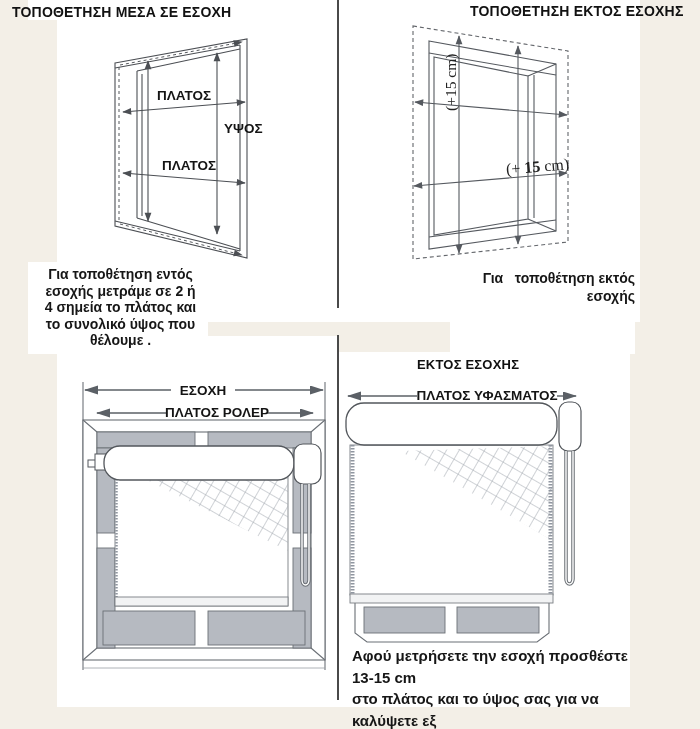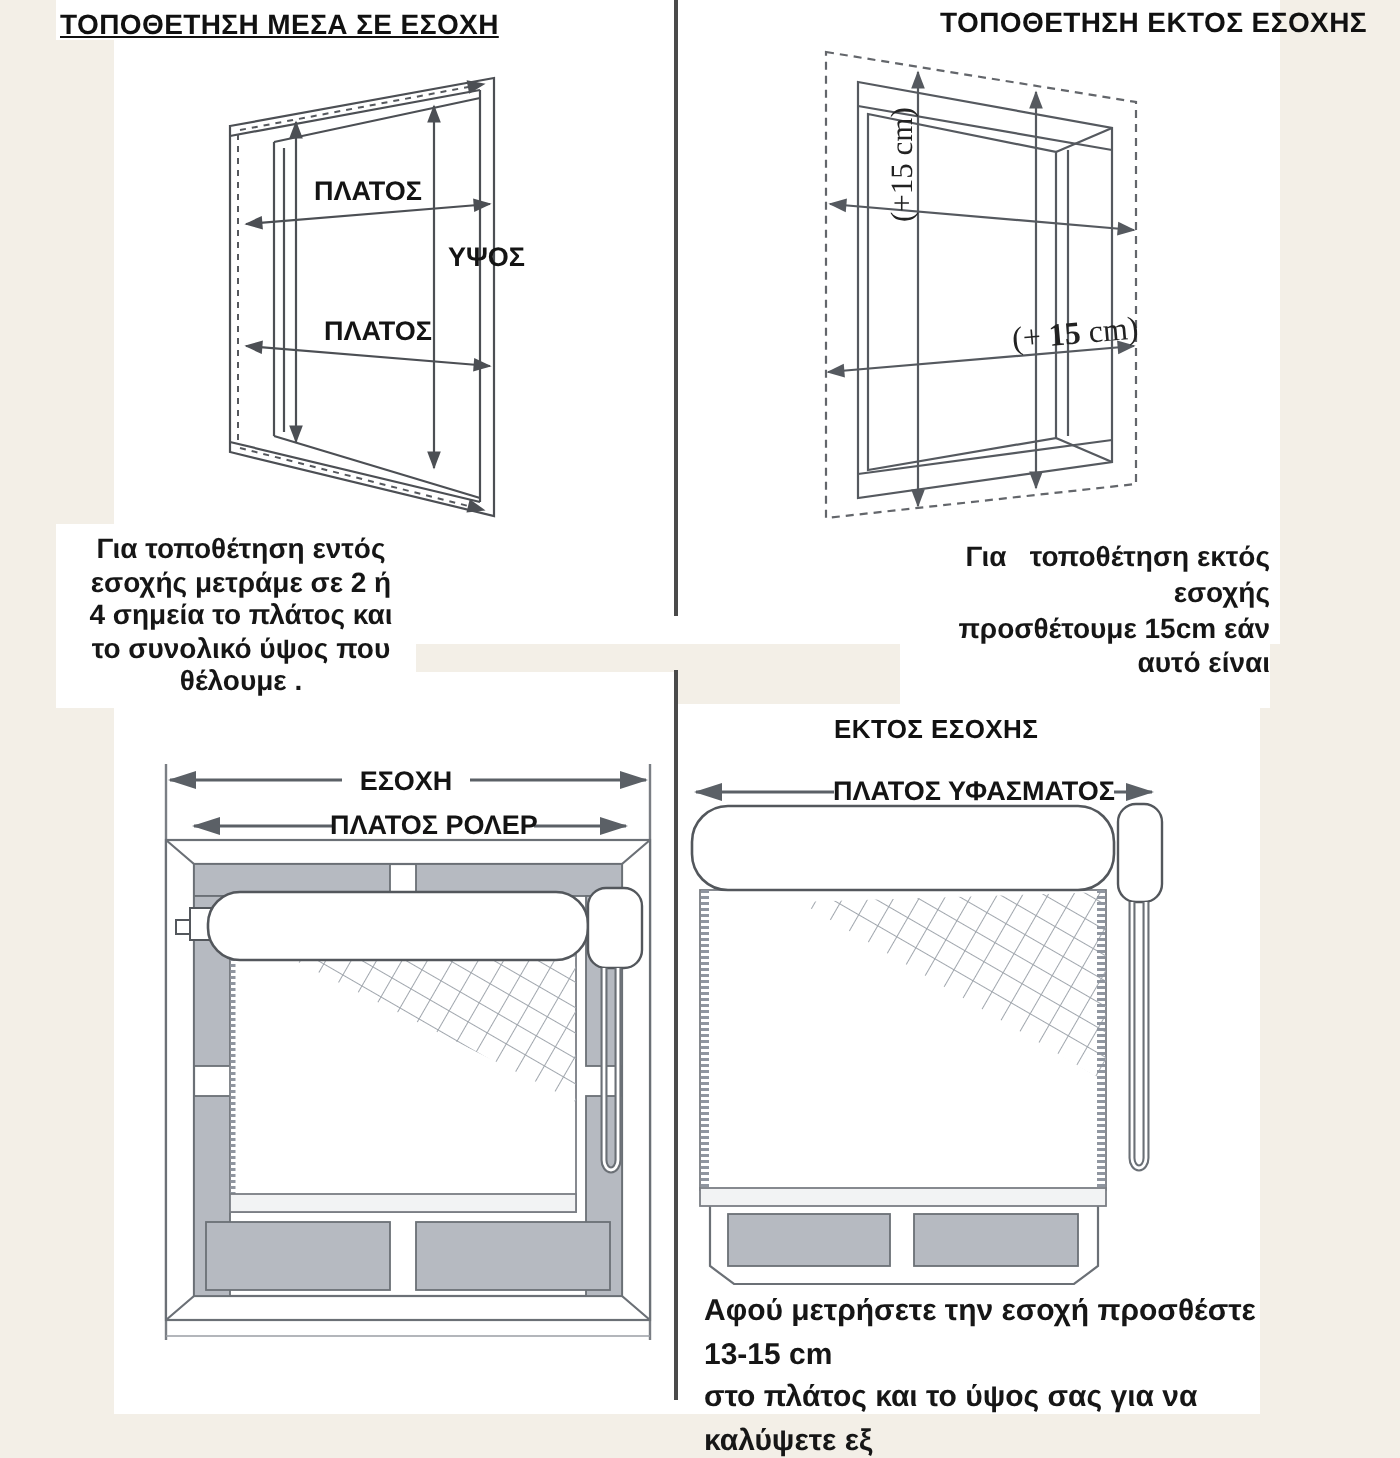--- a/index.html
+++ b/index.html
@@ -42,35 +42,34 @@
 <div class="panel" style="left:337px;top:352px;width:293px;height:355px;"></div>
 
 <div class="band" style="left:0;top:322px;width:700px;height:14px;"></div>
 
 <div class="panel" style="left:28px;top:262px;width:180px;height:92px;"></div>
 <div class="panel" style="left:450px;top:264px;width:185px;height:90px;"></div>
 
 <div class="divider" style="left:337px;top:0;height:308px;"></div>
 <div class="divider" style="left:337px;top:335px;height:365px;"></div>
 
-<div class="doc-title" style="left:30px;top:4px;text-decoration:underline;">ΤΟΠΟΘΕΤΗΣΗ ΜΕΣΑ ΣΕ ΕΣΟΧΗ</div>
+<div class="doc-title" style="left:12px;top:4px;">ΤΟΠΟΘΕΤΗΣΗ ΜΕΣΑ ΣΕ ΕΣΟΧΗ</div>
 <div class="doc-title" style="left:470px;top:3px;">ΤΟΠΟΘΕΤΗΣΗ ΕΚΤΟΣ ΕΣΟΧΗΣ</div>
 <div class="subheader" style="left:417px;top:357px;">ΕΚΤΟΣ ΕΣΟΧΗΣ</div>
 
 <div class="note note-sm" style="left:33px;top:266px;width:175px;">
   <div class="nl">Για τοποθέτηση εντός</div>
   <div class="nl">εσοχής μετράμε σε 2 ή</div>
   <div class="nl">4 σημεία το πλάτος και</div>
   <div class="nl">το συνολικό ύψος που</div>
   <div class="nl">θέλουμε .</div>
 </div>
 
 <div class="note note-md" style="left:455px;top:270px;width:180px;text-align:right;">
   <div class="nl">Για   τοποθέτηση εκτός εσοχής</div>
-  <div class="nl">προσθέτουμε 15cm εάν αυτό είναι</div>
 </div>
 
 <div class="note note-lg" style="left:352px;top:645px;width:285px;">
   <div class="nl">Αφού μετρήσετε την εσοχή προσθέστε 13-15 cm</div>
   <div class="nl">στο πλάτος και το ύψος σας για να καλύψετε εξ</div>
 
 </div>
 
 <svg style="left:90px;top:30px;" width="200" height="230" viewBox="0 0 200 230">
   <defs>

